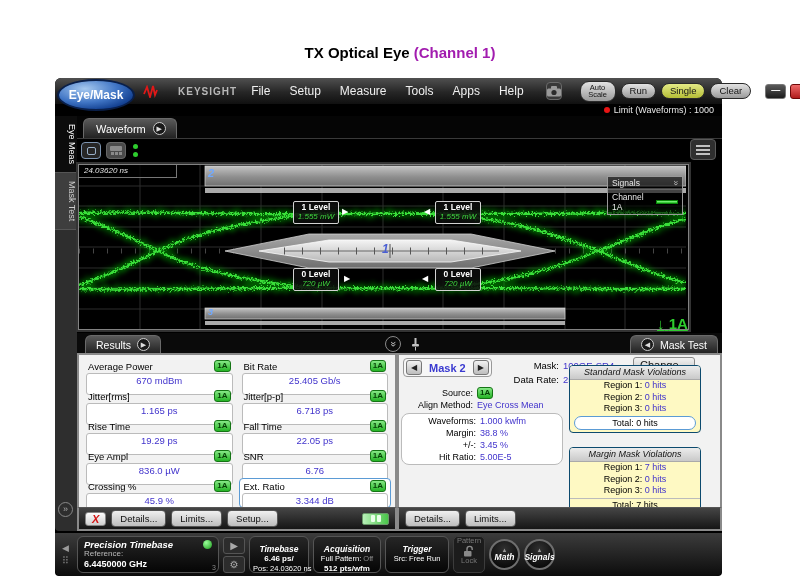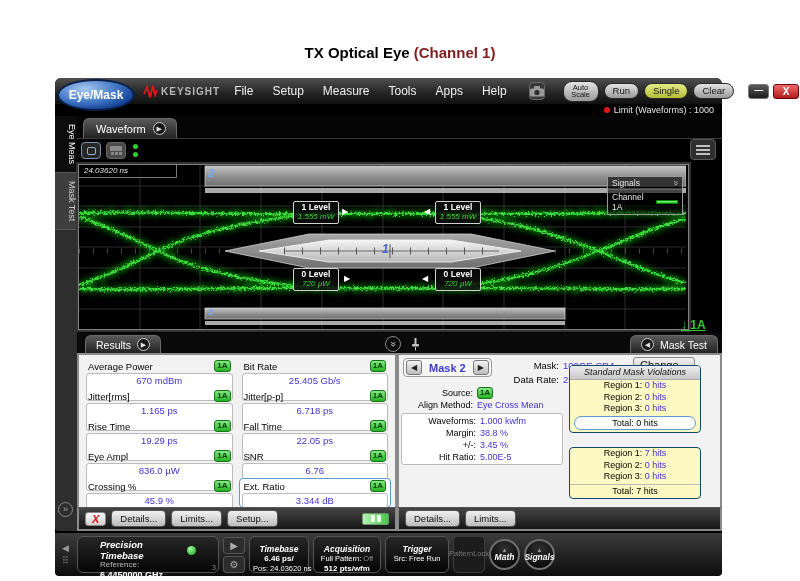--- a/index.html
+++ b/index.html
@@ -3,35 +3,35 @@
 <meta charset="utf-8">
 <style>
   * { margin:0; padding:0; box-sizing:border-box; }
   body { font-family:"Liberation Sans", sans-serif; background:#fff; }
   .stage { position:relative; width:800px; height:581px; background:#fff; overflow:hidden; }
 
   .page-title { position:absolute; top:6px; left:0; width:100%; text-align:center;
     font-size:23px; font-weight:bold; color:#000; }
   .page-sub { position:absolute; top:44px; left:0; width:100%; text-align:center;
     font-size:15px; font-weight:bold; color:#000; }
-  .page-sub .chan { color:#7f1d1d; }
+  .page-sub .chan { color:#a21caf; }
 
   .app { position:absolute; left:55px; top:78px; width:667px; height:498px;
     background:#000; border-radius:6px 6px 4px 4px; }
 
   
   .menubar { position:absolute; left:0; top:0; width:667px; height:26px;
     background:linear-gradient(#505050,#262626 55%,#101010); border-radius:6px 6px 0 0;
     display:flex; align-items:center; }
   .logo { position:absolute; left:2px; top:1px; width:78px; height:32px; border-radius:50%;
     background:radial-gradient(ellipse at 35% 28%, #a6c9f0, #3f74c4 48%, #10objet3a7e 80%, #0b2a60);
     background:radial-gradient(ellipse at 35% 28%, #a6c9f0, #3f74c4 48%, #0e3a8a 80%, #0b2a60);
     border:2px solid #091f4a; color:#fff; font-size:12px; font-weight:bold;
     display:flex; align-items:center; justify-content:center; z-index:5; }
-  .brand { display:flex; align-items:center; gap:3px; margin-left:88px; }
+  .brand { display:flex; align-items:center; gap:20px; margin-left:88px; }
   .brand-txt { color:#b8b8b8; font-size:10px; font-weight:bold; letter-spacing:1px; }
   .menu-items { display:flex; gap:19px; margin-left:14px; }
   .menu-items span { color:#f0f0f0; font-size:12px; cursor:default; }
   .cam-btn { width:26px; height:18px; margin-left:22px; background:#383838; border:1px solid #6a6a6a;
     border-radius:4px; display:flex; align-items:center; justify-content:center; }
   .pillgrp { display:flex; gap:5px; align-items:center; margin-left:18px; }
   .pill { background:linear-gradient(#e2e2e2,#9a9a9a); border:1px solid #2a2a2a; border-radius:9px;
     color:#141414; font-size:9.5px; padding:2px 8px; text-align:center; line-height:1; }
   .pill.auto { font-size:7.5px; width:36px; padding:2px 2px; }
   .pill.single { background:linear-gradient(#e4ea86,#b4bd36); }
@@ -97,21 +97,21 @@
   .maskctr { position:absolute; color:#4a5fd4; font-style:italic; font-weight:bold; font-size:12px; }
   .sigbox { position:absolute; left:528px; top:11px; width:76px; background:rgba(0,0,0,.6);
     border:1px solid #999; }
   .sigbox .r1 { display:flex; justify-content:space-between; align-items:center; padding:1px 4px;
     border-bottom:1px solid #666; }
   .sigbox .r1 .t { color:#e8e8e8; font-size:8.5px; }
   .sigbox .coll { color:#bbb; font-size:9px; transform:rotate(90deg); display:inline-block; }
   .sigbox .r2 { display:flex; justify-content:space-between; align-items:center; padding:2px 4px; }
   .sigbox .r2 .t { color:#e8e8e8; font-size:8.5px; }
   .swatch { width:22px; height:4px; background:linear-gradient(#8dff8d,#1fbf1f); border:1px solid #0a8a0a; }
-  .dn1a { position:absolute; left:604px; bottom:1px; color:#2ecc2e; font-size:12px; font-weight:bold;text-decoration:underline; }
+  .dn1a { position:absolute; left:580px; bottom:1px; color:#2ecc2e; font-size:15px; font-weight:bold;text-decoration:underline; }
 
   
   .panels { position:absolute; left:22px; top:255px; width:645px; height:198px; background:#0a0a0a; }
   .panel { position:absolute; top:0; height:198px; }
   .panel .ptabbar { height:20px; display:flex; align-items:flex-end; }
   .ptab { background:linear-gradient(#5a5a5a,#222); border:1px solid #6a6a6a; border-bottom:none;
     border-radius:6px 6px 0 0; color:#fff; font-size:10.5px; padding:2px 10px; margin-left:8px;
     display:flex; align-items:center; gap:6px; }
   .pbody { position:absolute; left:0; top:20px; right:0; bottom:24px; background:#f2f2f2;
     border:2px solid #8a8a8a; border-bottom:none; }
@@ -131,21 +131,21 @@
   .rgrid { position:absolute; inset:2px; display:grid; grid-template-columns:1fr 1fr;
     grid-auto-rows:30px; gap:0 3px; padding:1px 2px; }
   .rcell { border:1px solid transparent; border-radius:4px; padding:0 1px; }
   .rcell.hl { border:1px solid #5b9bd5; background:#fff; }
   .rcell .lr { display:flex; justify-content:space-between; align-items:center; padding:0 3px;
     height:14px; }
   .rcell .lab { color:#000; font-size:9.5px; }
   .badge { background:linear-gradient(#86e886,#25b325); border:1px solid #157515; border-radius:3px;
     color:#053f05; font-size:8px; font-weight:bold; padding:0 2px; line-height:10px; }
   .rcell .vr { border:1px solid #bbb; border-radius:3px; background:#fff; color:#4133cc;
-    font-size:9.5px; text-align:center; height:28px; line-height:13px; margin:0 1px; }
+    font-size:9.5px; text-align:center; height:22px; line-height:13px; margin:0 1px; }
 
   
   .collcirc { position:absolute; left:308px; top:3px; width:16px; height:16px; border:1px solid #888;
     border-radius:50%; color:#bbb; font-size:10px; text-align:center; line-height:14px; z-index:6; }
   .collcirc span { display:inline-block; transform:rotate(90deg); }
   .pinicon { position:absolute; left:334px; top:4px; z-index:6; }
 
   
   .msel { position:absolute; left:4px; top:3px; display:flex; align-items:center; gap:2px;
     background:#f7f7f7; border:1px solid #999; border-radius:4px; padding:1px 2px; }
@@ -155,21 +155,21 @@
   .mhdr { position:absolute; left:102px; top:2px; display:grid;
     grid-template-columns:58px 66px auto; gap:1px 4px; align-items:center; }
   .mhdr .l { text-align:right; color:#000; font-size:9.5px; }
   .mhdr .v { color:#4133cc; font-size:9.5px; }
   .chgbtn { background:linear-gradient(#f2f2f2,#c5c5c5); border:1px solid #888; border-radius:3px;
     font-size:11px; color:#111; padding:1px 6px; width:max-content; }
   .minfo { position:absolute; left:2px; top:32px; width:162px; font-size:9px; }
   .minfo .row { display:flex; gap:4px; line-height:12px; }
   .minfo .l { width:72px; text-align:right; color:#000; }
   .minfo .v { color:#4133cc; }
-  .mbox { border:1px solid #bbb; border-radius:3px; background:#fff; margin-top:2px; padding:1px 2px; }
+  .mbox { border:1px solid #bbb; border-radius:8px; background:#fff; margin-top:2px; padding:1px 2px; }
   .viol { position:absolute; left:170px; width:132px; border:1px solid #0c4a6e; border-radius:4px;
     background:#fef9c3; font-size:9px; overflow:hidden; }
   .viol .vh { background:linear-gradient(#ececec,#c9c9c9); border-bottom:1px solid #aaa;
     font-style:italic; text-align:center; color:#111; line-height:13px; }
   .viol .vr { text-align:center; line-height:11.5px; }
   .viol .vr .l { color:#000; } .viol .vr .v { color:#4133cc; }
   .viol .tot { margin:1px 4px 2px; border:1px solid #5b9bd5; border-radius:7px; text-align:center;
     line-height:12px; background:#fff; }
   .viol .tot2 { margin:1px 0 1px; border-top:1px solid #bbb; text-align:center; line-height:12.5px; }
 
@@ -182,36 +182,36 @@
   .dotgrid { color:#777; font-size:10px; line-height:1; }
   .bpanel { height:37px; background:linear-gradient(#262626,#050505); border:1px solid #555;
     border-radius:6px; position:relative; color:#fff; }
   .chpanel { width:140px; display:flex; align-items:center; gap:3px; padding:0 4px; }
   .chcirc { width:16px; height:16px; border-radius:50%; font-size:7px; font-weight:bold;
     display:flex; align-items:center; justify-content:center; flex:none; }
   .chcirc.g { background:radial-gradient(circle at 35% 30%,#90ee90,#1d8f1d); color:#053f05; border:1px solid #0c0c0c; }
   .chcirc.w { background:radial-gradient(circle at 35% 30%,#f0f0f0,#909090); color:#333; border:1px solid #0c0c0c; }
   .chtxt { font-size:8.5px; line-height:1.25; color:#fff; white-space:nowrap; }
   .corner { position:absolute; right:2px; bottom:1px; font-size:7px; color:#888; }
-  .precpanel { width:142px; padding:2px 22px; }
+  .precpanel { width:142px; padding:2px 6px; }
   .prec-t { display:flex; justify-content:space-between; align-items:center; }
   .prec-title { font-size:9.5px; font-weight:bold; font-style:italic; }
   .gdot { width:9px; height:9px; border-radius:50%; background:radial-gradient(circle at 35% 30%,#9f9,#1a9a1a); }
   .prec-ref { font-size:8px; color:#bbb; line-height:1.1; }
   .prec-val { font-size:9px; font-weight:bold; line-height:1.2; }
   .navcol2 { display:flex; flex-direction:column; gap:2px; }
   .minibtn { width:22px; height:17px; background:#2c2c2c; border:1px solid #555; border-radius:3px;
     color:#aaa; font-size:10px; text-align:center; line-height:15px; }
   .infopanel { padding:7px 3px; text-align:center; }
   .ip-title { font-size:8.5px; font-weight:bold; font-style:italic; line-height:1.2; }
   .ip-l { font-size:7.5px; line-height:1.25; white-space:nowrap; }
   .ip-l b { font-size:8px; }
   .dim { color:#8a8a8a; }
   .patpanel { width:32px; height:37px; background:#1c1c1c; border:1px solid #3c3c3c; border-radius:5px;
-    display:flex; flex-direction:row; align-items:center; justify-content:center; color:#777;
+    display:flex; flex-direction:column; align-items:center; color:#777;
     font-size:7.5px; line-height:1.1; }
   .rndbtn { width:31px; height:31px; border-radius:50%; border:2px solid #6e6e6e;
     background:radial-gradient(circle at 50% 30%,#303030,#000); display:flex; flex-direction:column;
     align-items:center; justify-content:center; color:#fff; }
   .rndbtn .tri { color:#999; font-size:6px; line-height:1; }
   .rndbtn .lbl { font-size:8.5px; font-weight:bold; font-style:italic; line-height:1.1; }
 </style>
 </head>
 <body>
 
@@ -564,20 +564,21 @@
           </div>
 
           <div class="viol" style="top:10px;">
             <div class="vh">Standard Mask Violations</div>
             <div class="vr"><span class="l">Region 1:</span> <span class="v">0 hits</span></div>
             <div class="vr"><span class="l">Region 2:</span> <span class="v">0 hits</span></div>
             <div class="vr"><span class="l">Region 3:</span> <span class="v">0 hits</span></div>
             <div class="tot"><span class="l">Total:</span> <span class="v">0 hits</span></div>
           </div>
           <div class="viol" style="top:92px;">
+            <div class="vh">Margin Mask Violations</div>
             <div class="vr"><span class="l">Region 1:</span> <span class="v">7 hits</span></div>
             <div class="vr"><span class="l">Region 2:</span> <span class="v">0 hits</span></div>
             <div class="vr"><span class="l">Region 3:</span> <span class="v">0 hits</span></div>
             <div class="tot2"><span class="l">Total:</span> <span class="v">7 hits</span></div>
           </div>
         </div>
         <div class="pfoot">
           <button class="fbtn">Details...</button>
           <button class="fbtn">Limits...</button>
         </div>

